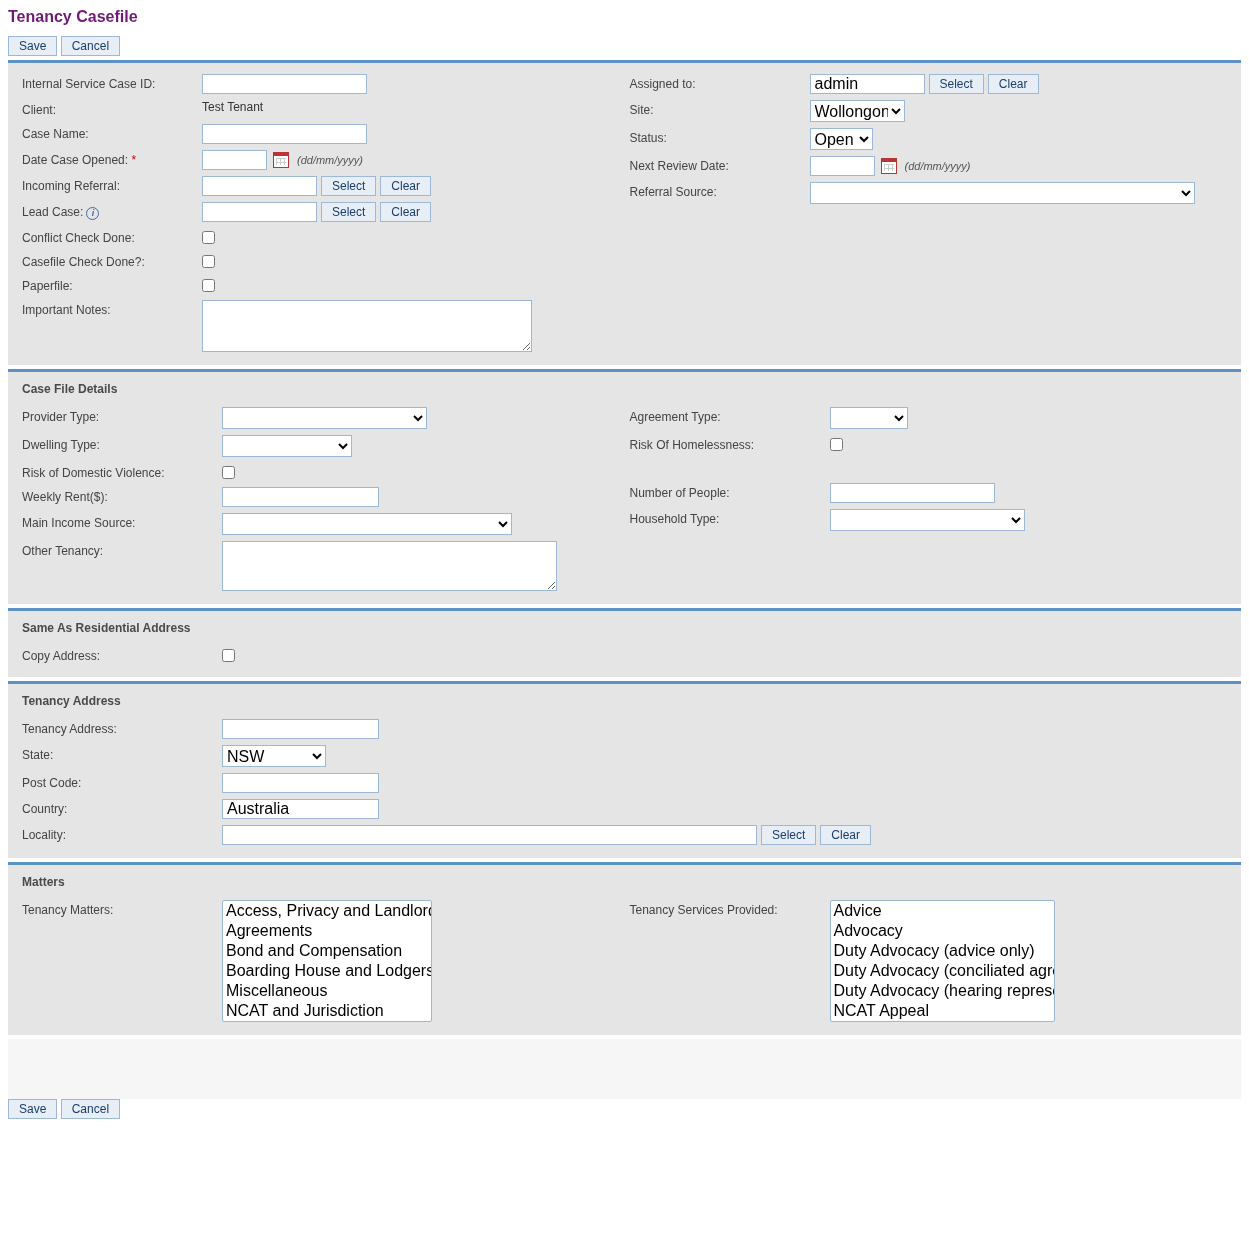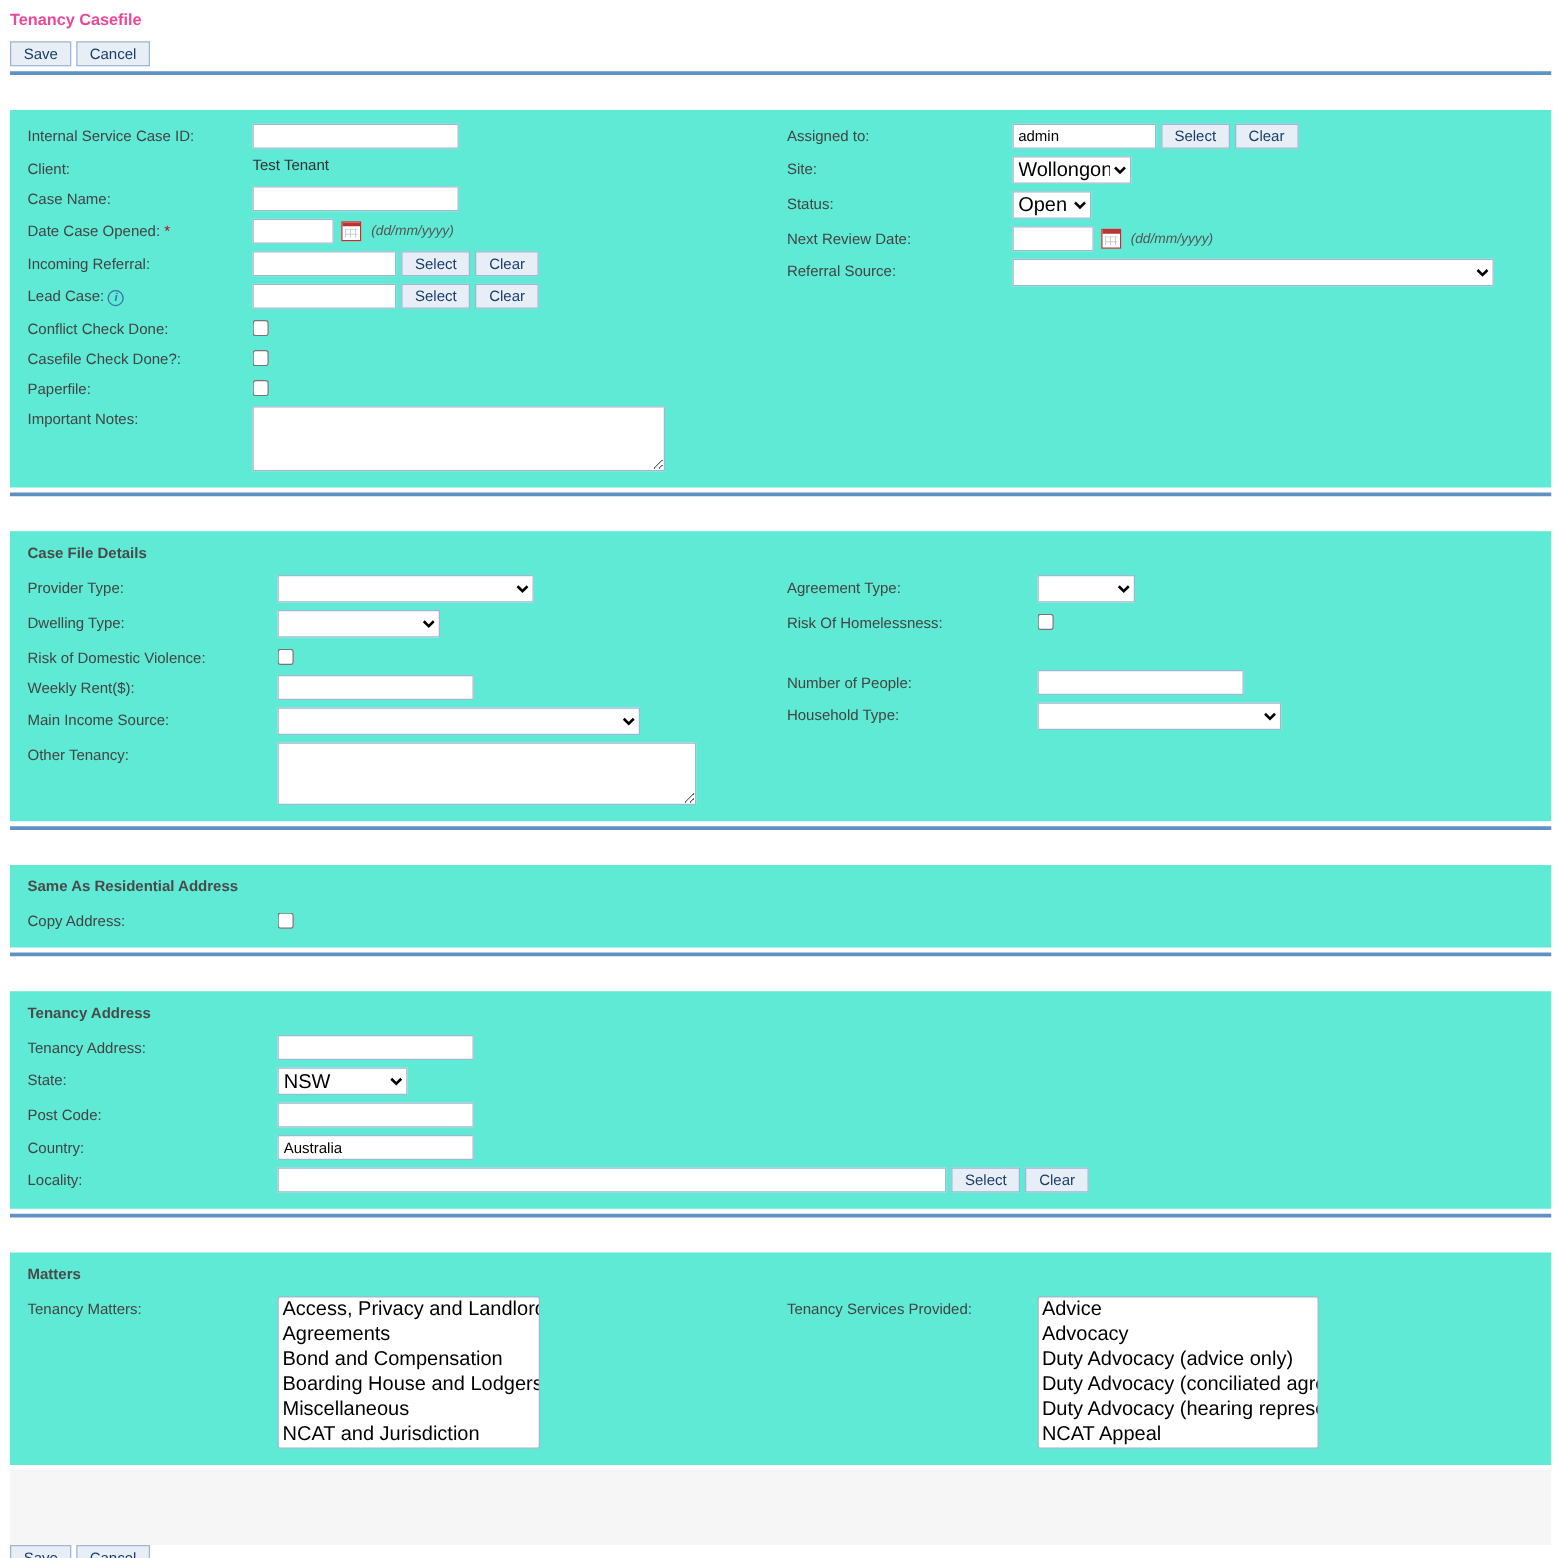--- a/index.html
+++ b/index.html
@@ -5,46 +5,45 @@
 * { box-sizing: border-box; }
 body {
   margin: 0;
   padding: 8px;
   font-family: Arial, Helvetica, sans-serif;
   font-size: 12px;
   color: #333;
   background: #fff;
 }
 h2.page-title {
-  font-size: 13px;
+  font-size: 16px;
   font-weight: bold;
   margin: 0 0 10px 0;
-  color: #ec4899;
+  color: #701a75;
 }
 .btn-bar { margin-bottom: 4px; }
 button.btn {
   background: #e8eef5;
   border: 1px solid #9db8d4;
   color: #1a3d6b;
   font-size: 12px;
   padding: 2px 10px;
   cursor: pointer;
   font-family: inherit;
 }
 .section-divider {
   height: 3px;
   background: #5e91c4;
   margin: 2px 0 0 0;
   border: none;
 }
 .section {
-  background: #5eead4;
+  background: #e5e5e5;
   padding: 8px 14px 10px 14px;
   margin-bottom: 4px;
-  margin-top: 28px;
 }
 .section-title {
   font-weight: bold;
   color: #4a4a4a;
   font-size: 12px;
   margin: 2px 0 8px 0;
 }
 .cols { display: flex; gap: 10px; }
 .col { flex: 1; }
 .row { display: flex; align-items: flex-start; padding: 3px 0; min-height: 24px; }
@@ -52,21 +51,21 @@
   width: 180px;
   flex-shrink: 0;
   color: #444;
   font-size: 12px;
   padding-top: 3px;
 }
 .row .ctl { flex: 1; display: flex; align-items: center; gap: 4px; }
 .req { color: #c00; }
 input[type="text"] {
   border: 1px solid #9db8d4;
-  font-size: 12px;
+  font-size: 16px;
   padding: 2px 4px;
   height: 20px;
   font-family: inherit;
 }
 input.w-sm { width: 165px; }
 input.w-md { width: 157px; }
 input.w-dt { width: 65px; }
 input.w-assigned { width: 115px; }
 input.w-num { width: 165px; }
 select {

